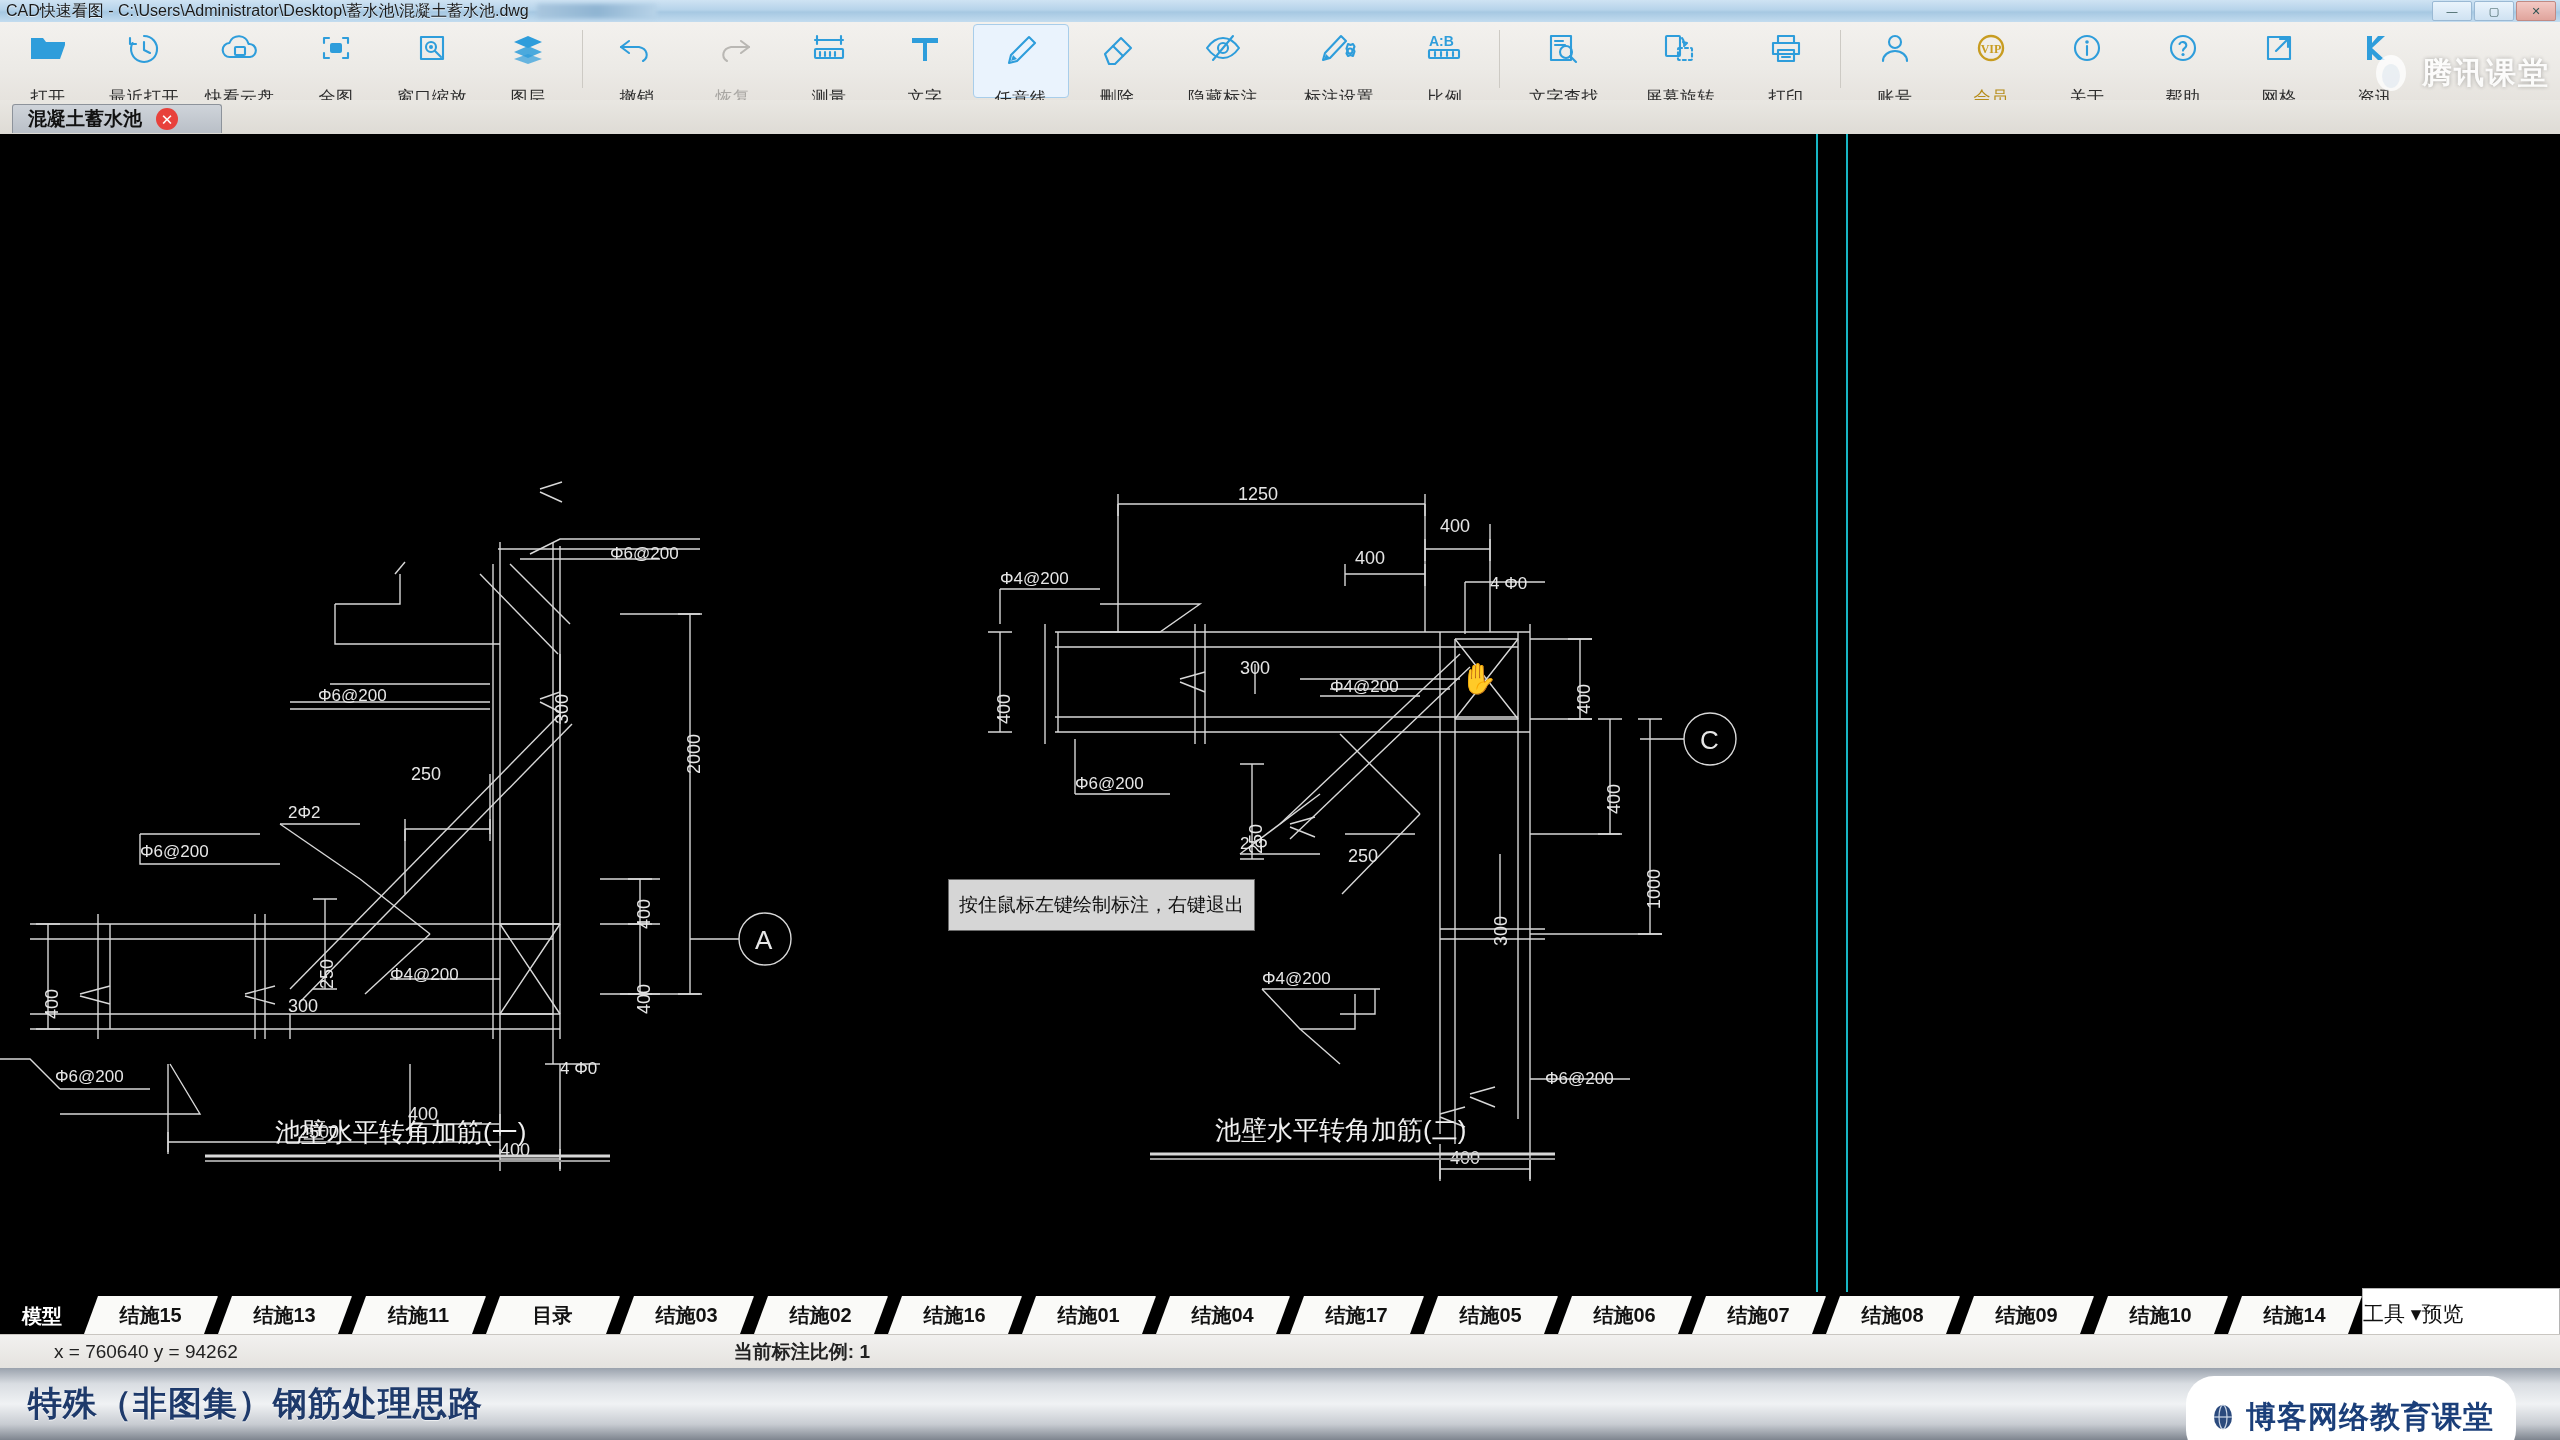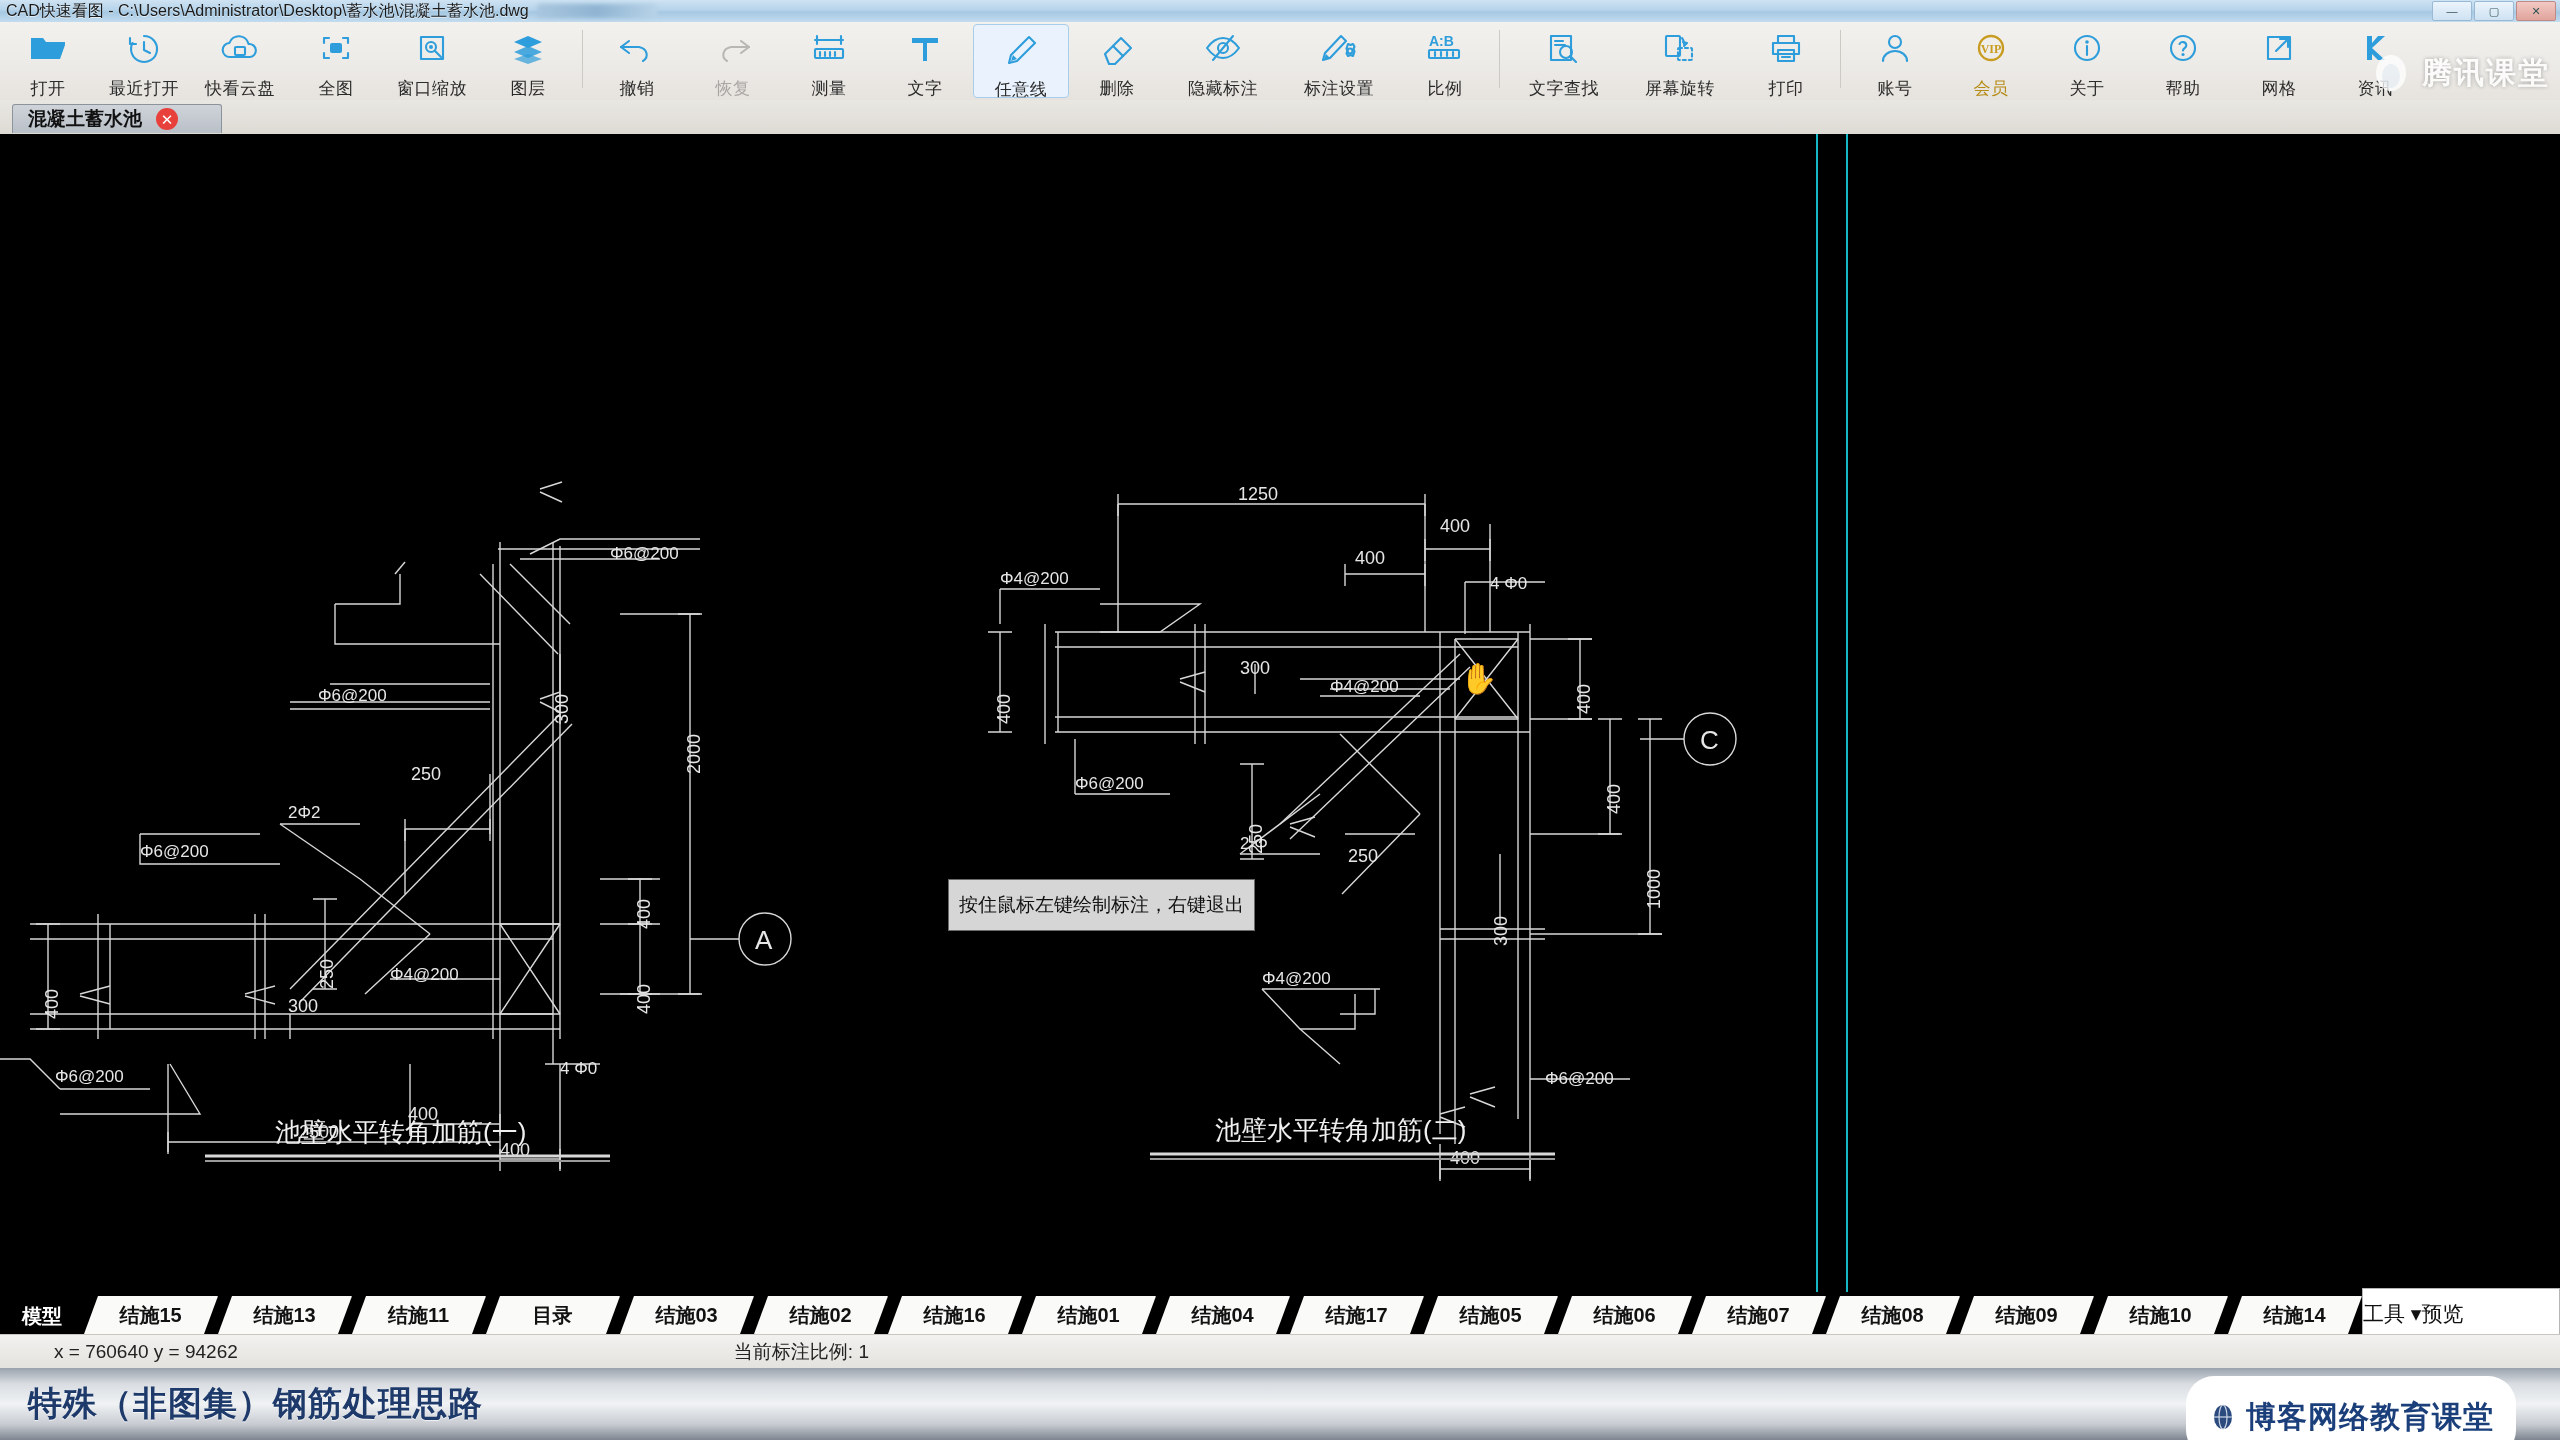--- a/index.html
+++ b/index.html
@@ -42,21 +42,21 @@
     background:linear-gradient(to bottom,#f3f1ee 0%,#eceae6 60%,#e6e3de 100%);
     border-bottom:1px solid #c8c5bf;
     display:flex;align-items:flex-start;
   }
   .tool{
     width:96px;height:74px;margin-top:2px;
     display:flex;flex-direction:column;align-items:center;justify-content:flex-start;
     padding-top:6px;box-sizing:border-box;cursor:default;position:relative;
   }
   .tool .ic{height:38px;display:flex;align-items:center;justify-content:center;}
-  .tool .lb{font-size:17px;color:#2b2b2b;margin-top:11px;letter-spacing:.5px;white-space:nowrap;}
+  .tool .lb{font-size:17px;color:#2b2b2b;margin-top:20px;letter-spacing:.5px;white-space:nowrap;}
   .tool.disabled .lb{color:#a9a7a3;}
   .tool.active{
     background:#eaf3fd;border:1px solid #a8cdea;border-radius:4px;
     box-sizing:border-box;
   }
   .sep{width:1px;height:58px;background:#cdcac4;margin:8px 6px 0 6px;}
   .tool.wide{width:116px;}
   svg{display:block;}
   .blue{stroke:#2e9ddb;fill:none;stroke-width:2.1;stroke-linecap:round;stroke-linejoin:round;}
   .bluef{fill:#2e9ddb;}
@@ -135,21 +135,21 @@
   }
 
   
   .statusbar{
     position:absolute;left:0;top:1334px;width:2560px;height:34px;
     background:linear-gradient(to bottom,#f2f1ef,#e4e2de);
     border-top:1px solid #c9c6c1;
     display:flex;align-items:center;font-size:19px;color:#222;padding-left:48px;
   }
   .statusbar .coords{margin-left:6px;}
-  .statusbar .scale{margin-left:496px;}
+  .statusbar .scale{margin-left:496px;font-weight:bold;}
 
   
   .banner{
     position:absolute;left:0;top:1368px;width:2560px;height:72px;
     background:linear-gradient(to bottom,#9aa2ad 0%,#d9dde2 22%,#f0f2f4 50%,#c8ccd2 78%,#7e858f 100%);
     display:flex;align-items:center;
   }
   .banner .btxt{
     margin-left:28px;font-size:34px;font-weight:bold;color:#1e3a6b;
     text-shadow:0 1px 1px rgba(255,255,255,.7);letter-spacing:1px;

